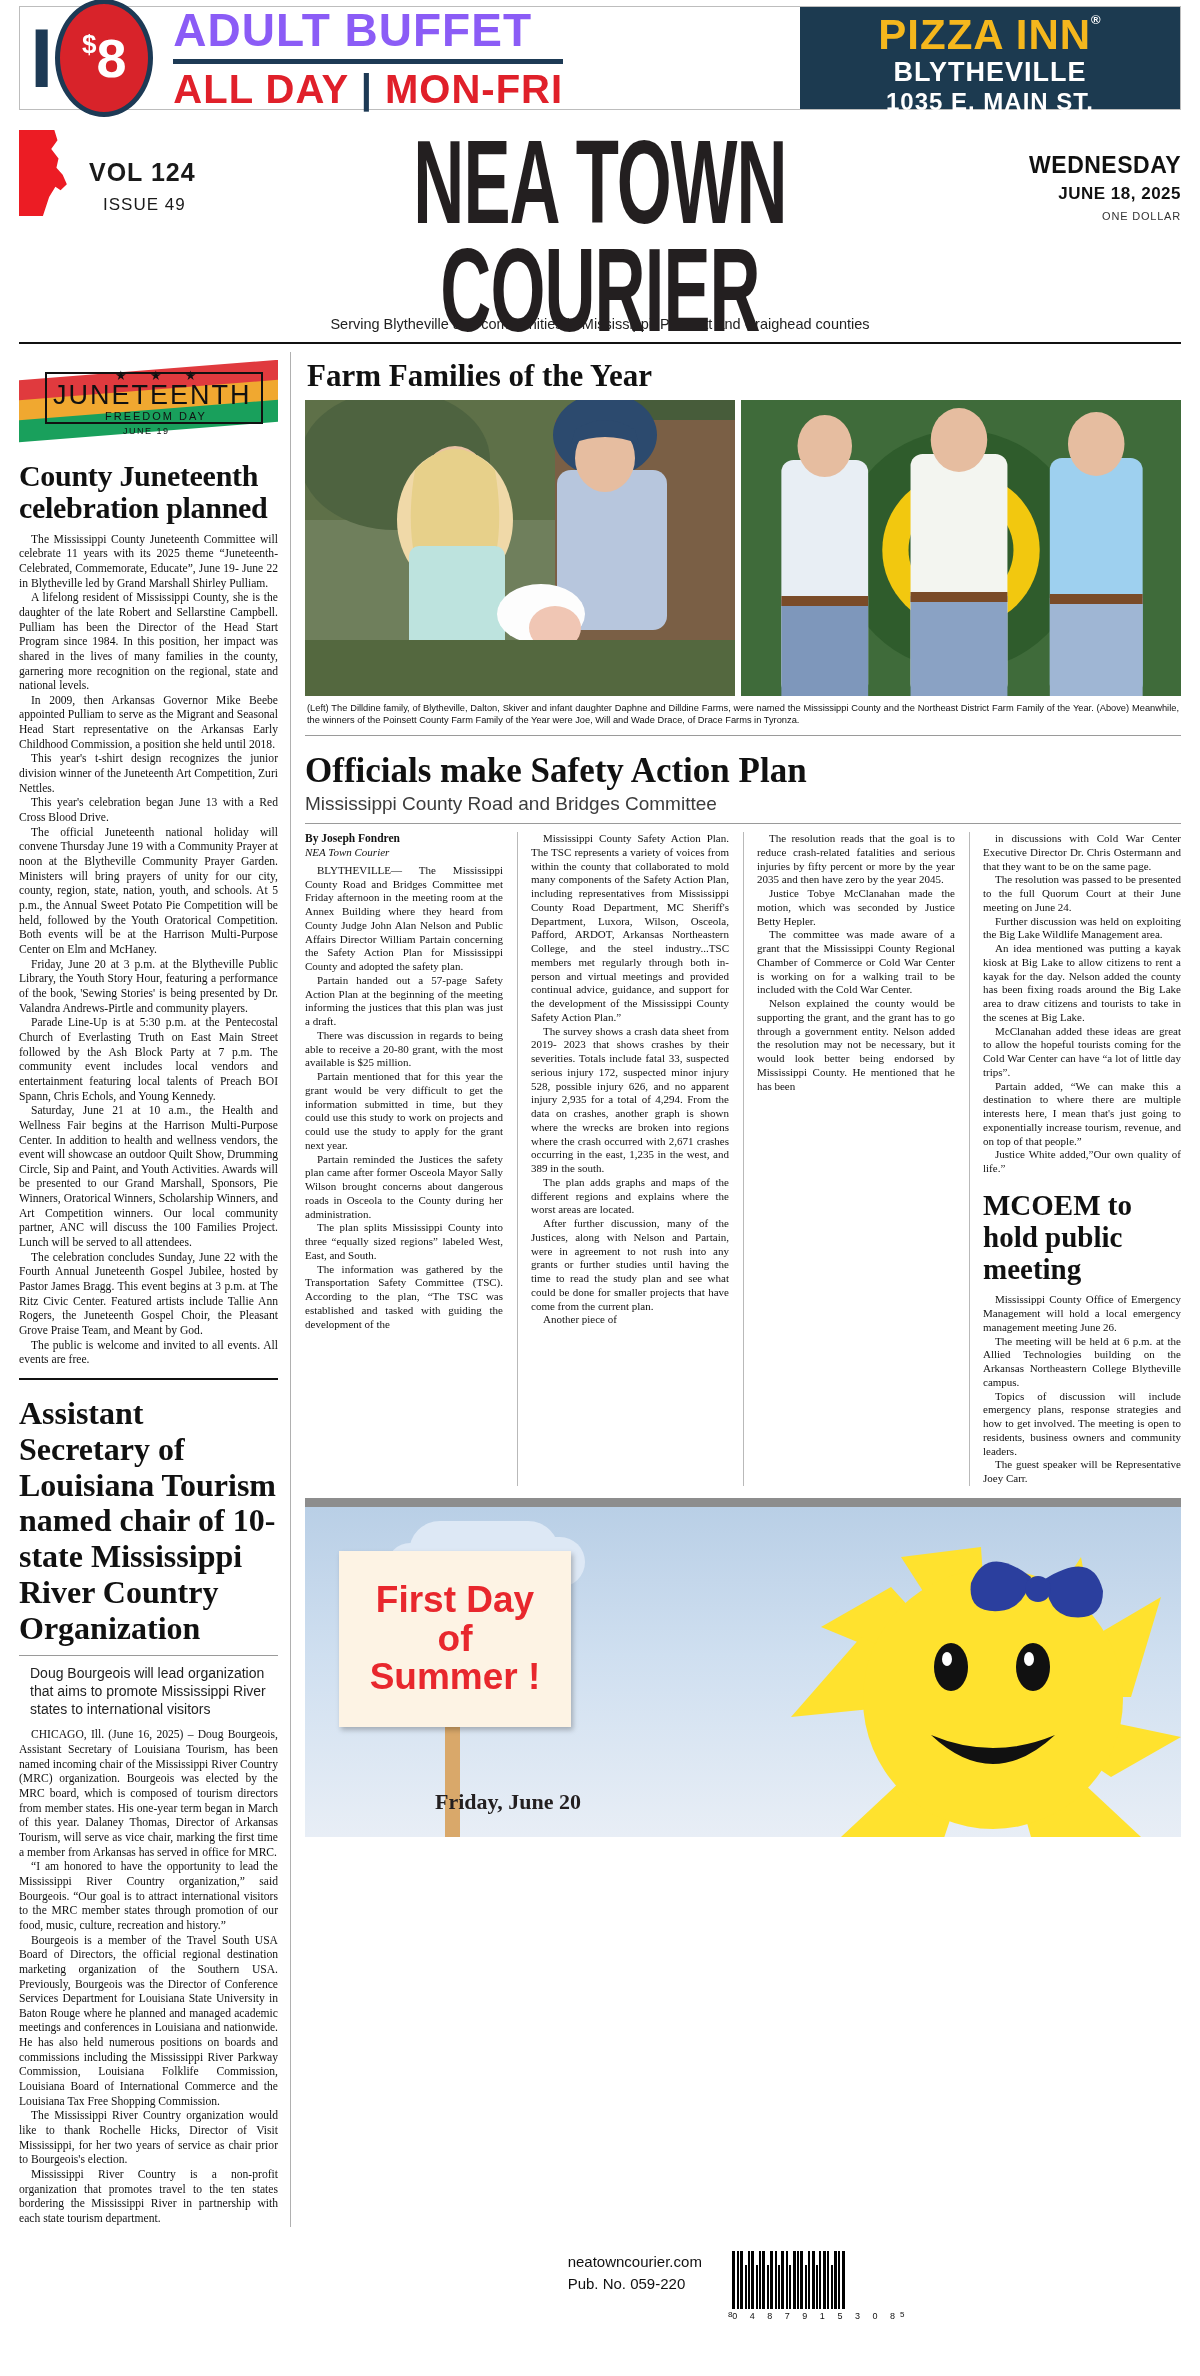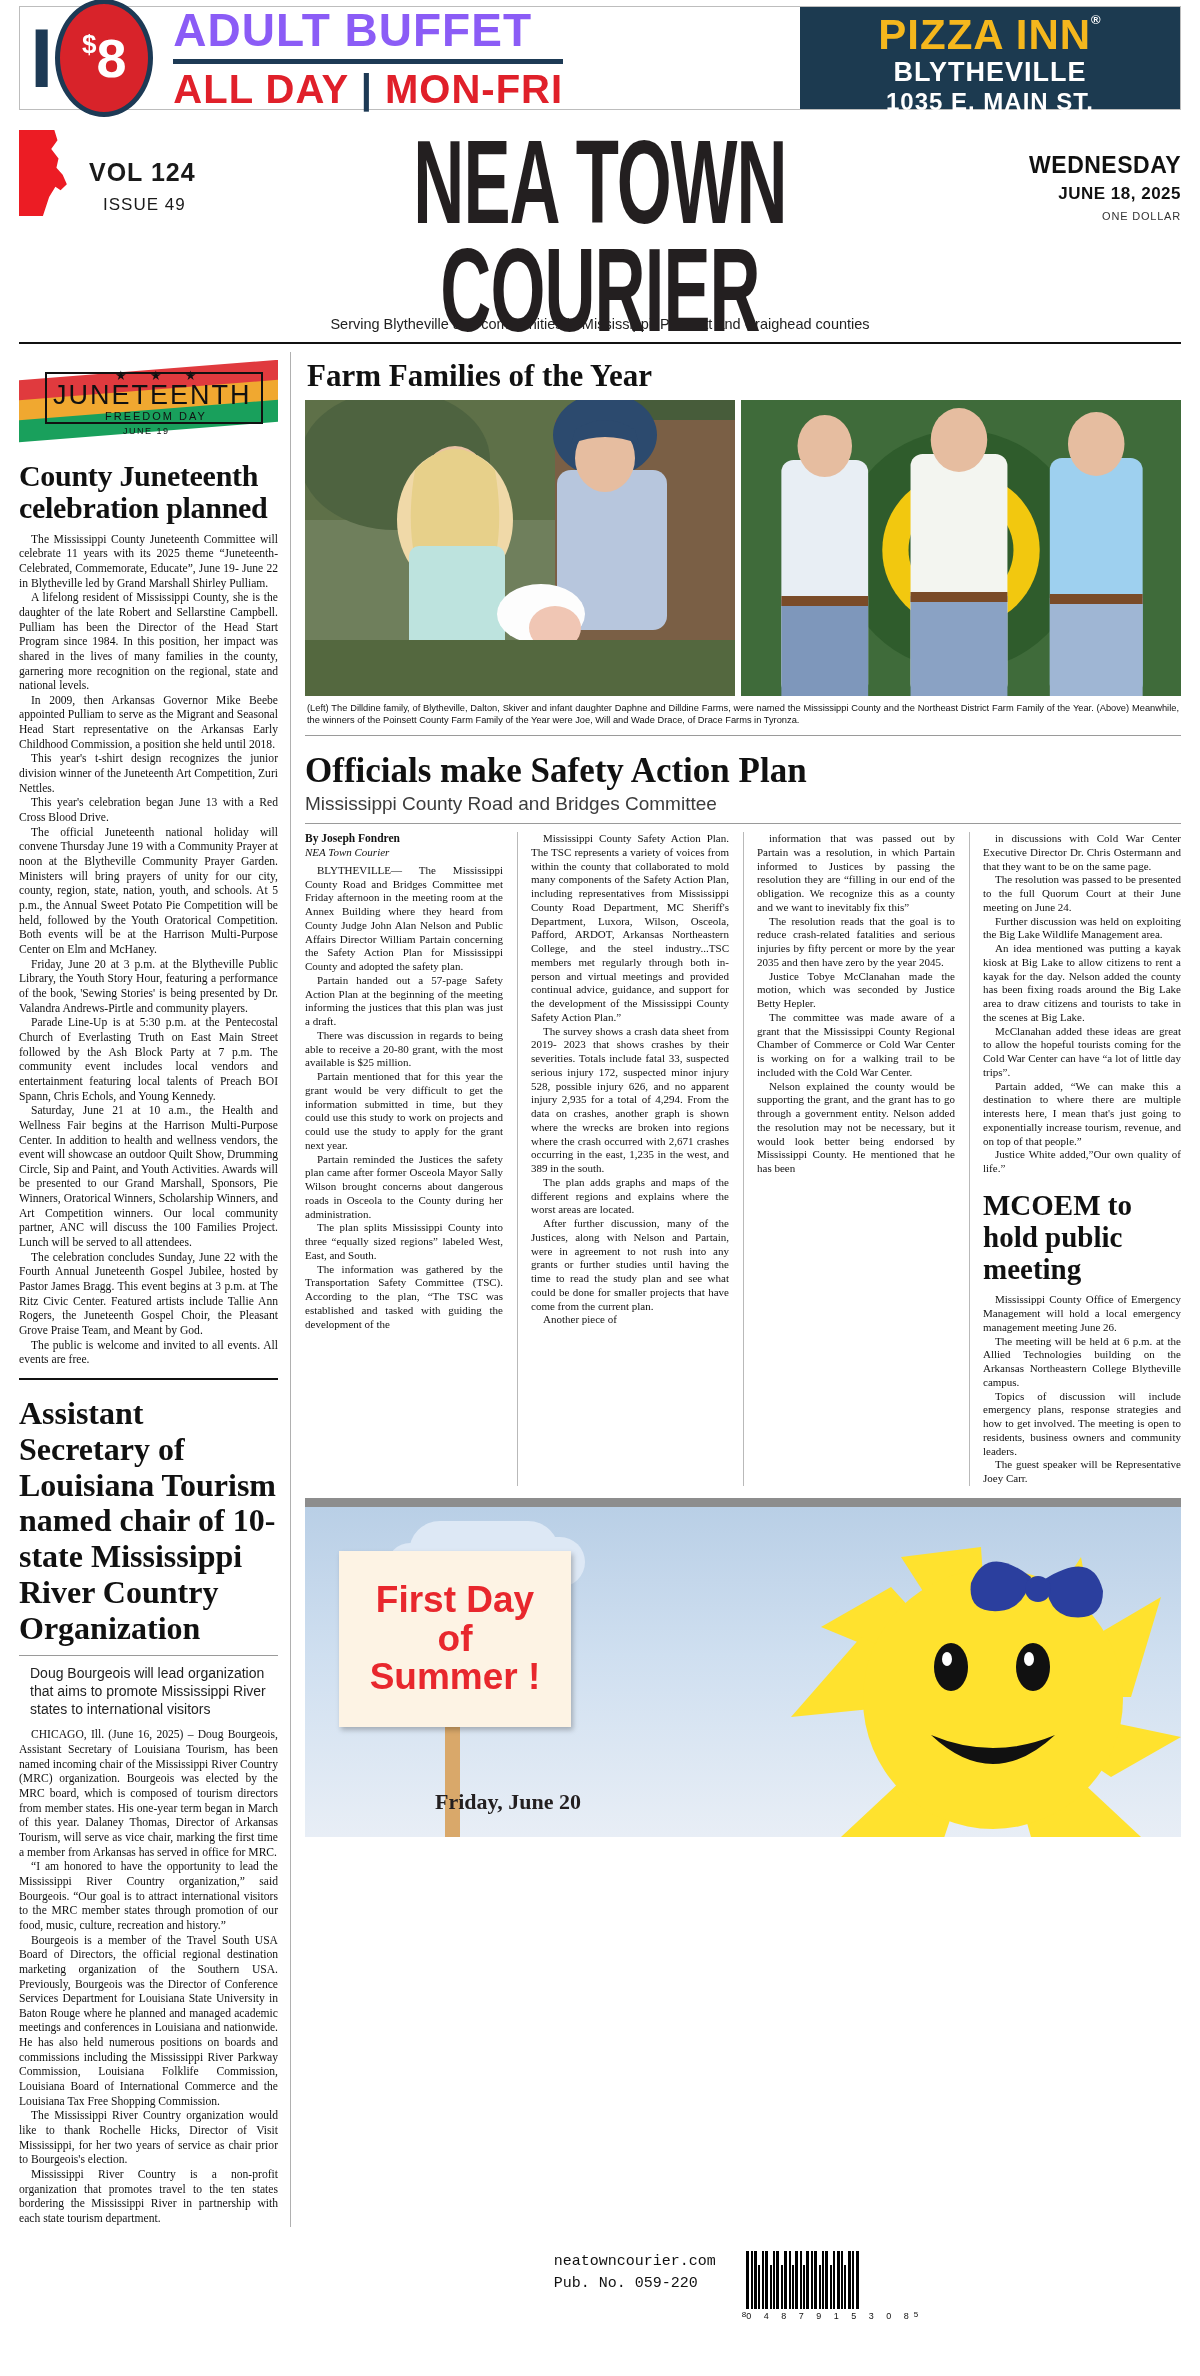--- a/index.html
+++ b/index.html
@@ -105,21 +105,21 @@
   .cloud { position:absolute; top:14px; left:104px; width:150px; height:62px; background:#dde8f5; border-radius:40px; box-shadow:32px 10px 0 -6px #dde8f5, -30px 14px 0 -8px #dde8f5; }
   .sign { position:absolute; left:34px; top:44px; width:232px; height:176px; background:#fdf3e4; box-shadow:2px 3px 5px rgba(0,0,0,.25); display:flex; align-items:center; justify-content:center; }
   .sign span { font-family:"Liberation Sans", sans-serif; font-weight:bold; font-size:37px; color:#e8272d; text-align:center; line-height:1.04; }
   .post { position:absolute; left:140px; top:216px; width:15px; height:114px; background:#d9a86a; }
   .summer-date { position:absolute; left:130px; bottom:22px; font-family:"Liberation Serif", serif; font-weight:bold; font-size:22px; color:#231f20; }
 
   
   .footer { width:1162px; margin:8px auto 0 auto; display:flex; align-items:flex-start; padding-top:10px; }
   .footer-left { flex:0 0 272px; }
   .footer-mid { flex:1; display:flex; justify-content:center; align-items:flex-start; gap:26px; padding-top:6px; }
-  .fm-text { font-family:Liberation Mono, monospace; font-size:15px; line-height:1.5; }
+  .fm-text { font-family:Liberation Sans, sans-serif; font-size:15px; line-height:1.5; }
   .barcode { display:flex; align-items:flex-end; gap:1.4px; height:58px; }
   .barcode i { display:block; width:2px; background:#000; height:100%; }
   .barcode i.t { width:3px; }
   .barcode i.s { height:44px; }
   .bc-digits { font-family:"Liberation Sans", sans-serif; font-size:9px; letter-spacing:5px; margin-top:2px; }
   .bc-wrap { display:flex; align-items:flex-end; }
   .bc-side { font-family:"Liberation Sans", sans-serif; font-size:8px; padding-bottom:2px; }
 </style>
 </head>
 <body>
@@ -289,21 +289,20 @@
           <div class="body-text sm">
             <p>Mississippi County Safety Action Plan. The TSC represents a variety of voices from within the county that collaborated to mold many components of the Safety Action Plan, including representatives from Mississippi County Road Department, MC Sheriff's Department, Luxora, Wilson, Osceola, Pafford, ARDOT, Arkansas Northeastern College, and the steel industry...TSC members met regularly through both in-person and virtual meetings and provided continual advice, guidance, and support for the development of the Mississippi County Safety Action Plan.”</p>
             <p>The survey shows a crash data sheet from 2019- 2023 that shows crashes by their severities. Totals include fatal 33, suspected serious injury 172, suspected minor injury 528, possible injury 626, and no apparent injury 2,935 for a total of 4,294. From the data on crashes, another graph is shown where the wrecks are broken into regions where the crash occurred with 2,671 crashes occurring in the east, 1,235 in the west, and 389 in the south.</p>
             <p>The plan adds graphs and maps of the different regions and explains where the worst areas are located.</p>
             <p>After further discussion, many of the Justices, along with Nelson and Partain, were in agreement to not rush into any grants or further studies until having the time to read the study plan and see what could be done for smaller projects that have come from the current plan.</p>
             <p>Another piece of</p>
           </div>
         </div>
         <div class="vsep">
           <div class="body-text sm">
-            <p>information that was passed out by Partain was a resolution, in which Partain informed to Justices by passing the resolution they are “filling in our end of the obligation. We recognize this as a county and we want to inevitably fix this”</p>
             <p>The resolution reads that the goal is to reduce crash-related fatalities and serious injuries by fifty percent or more by the year 2035 and then have zero by the year 2045.</p>
             <p>Justice Tobye McClanahan made the motion, which was seconded by Justice Betty Hepler.</p>
             <p>The committee was made aware of a grant that the Mississippi County Regional Chamber of Commerce or Cold War Center is working on for a walking trail to be included with the Cold War Center.</p>
             <p>Nelson explained the county would be supporting the grant, and the grant has to go through a government entity. Nelson added the resolution may not be necessary, but it would look better being endorsed by Mississippi County. He mentioned that he has been</p>
           </div>
         </div>
         <div class="vsep">
           <div class="body-text sm">
             <p>in discussions with Cold War Center Executive Director Dr. Chris Ostermann and that they want to be on the same page.</p>
             <p>The resolution was passed to be presented to the full Quorum Court at their June meeting on June 24.</p>

